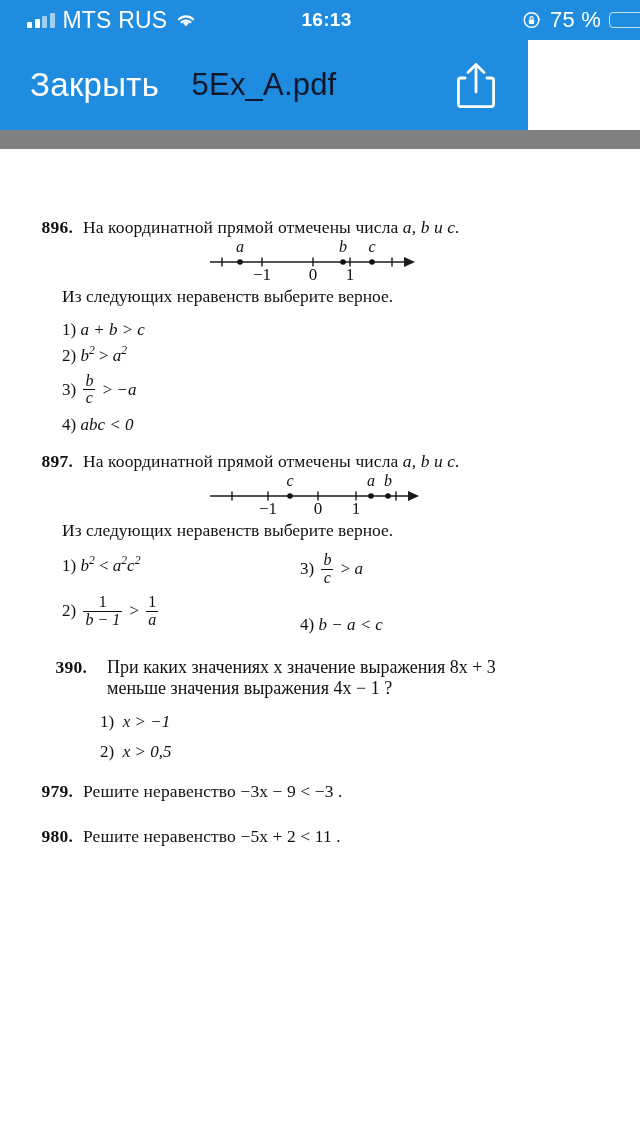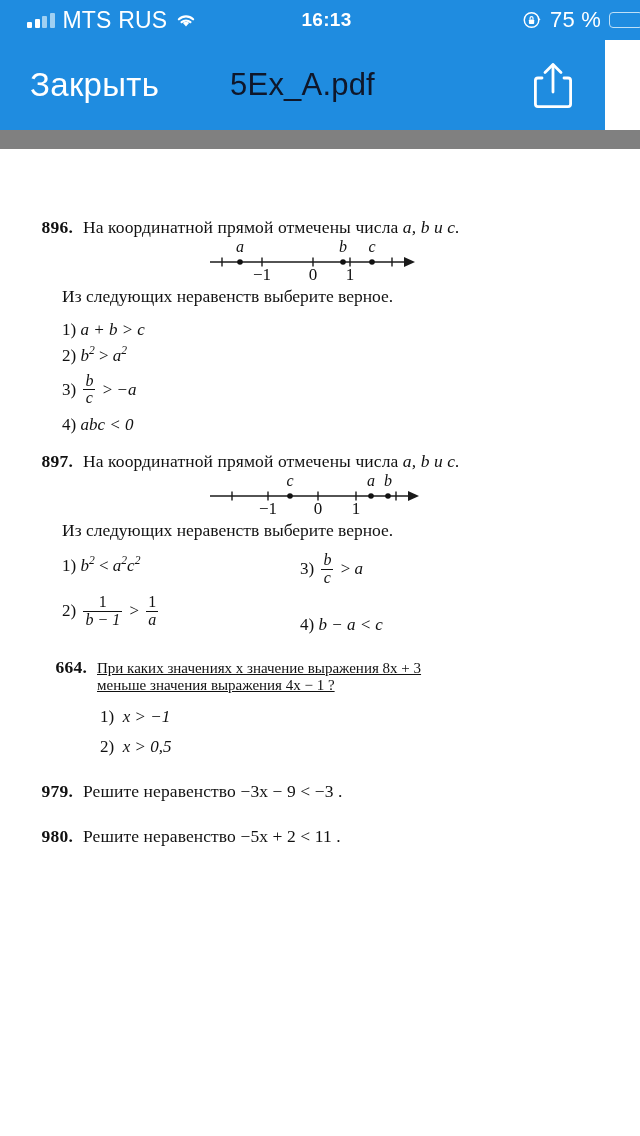--- a/index.html
+++ b/index.html
@@ -97,21 +97,21 @@
     right: -5px; top: 4px;
     width: 2.5px; height: 6px;
     background: #bfe0f7;
     border-radius: 0 2px 2px 0;
   }
 
   
   .nav-bar {
     position: absolute;
     top: 40px; left: 0;
-    width: 605px;
+    width: 528px;
     height: 90px;
     background: #1f8ce0;
     font-family: "Liberation Sans", sans-serif;
   }
   .nav-close {
     position: absolute;
     left: 30px;
     top: 50%;
     transform: translateY(-50%);
     color: #ffffff;
@@ -231,24 +231,23 @@
   }
   sup.e {
     font-size: 0.68em;
     vertical-align: super;
     line-height: 0;
   }
 
   
   .p928 .prob-num { font-weight: 700; font-size: 17.5px; }
   .p928 .prob-body {
-    margin-left: 10px;
-    font-size: 15px;
+    margin-left: 20px;
+    font-size: 18px;
     text-align: justify;
-    text-decoration: underline;
   }
   .p928 .line2 { display: block; }
   .p928 .opts { margin-left: 100px; }
   .p928 .opt { line-height: 1.75; }
   .col2 {
     position: absolute;
     left: 238px;
     top: 0;
   }
   .col2-928 {
@@ -431,21 +430,21 @@
         <div class="opt" style="margin-top:24px;">
           <span class="lbl">4)</span>
           <i class="v">b − a &lt; c</i>
         </div>
       </div>
     </div>
   </div>
 
   <div class="problem p928" style="top:508px;">
     <div class="prob-head">
-      <span class="prob-num" style="width:66px;">664.</span>
+      <span class="prob-num" style="width:66px;">390.</span>
       <span class="prob-body">
         <span>При каких значениях  x  значение выражения  8x + 3</span>
         <span class="line2">меньше значения выражения  4x − 1 ?</span>
       </span>
     </div>
 
     <div class="opts" style="margin-top:8px; height:60px;">
       <div class="opt">
         <span class="lbl">1)</span>
         &nbsp;<i class="v">x &gt; −1</i>

